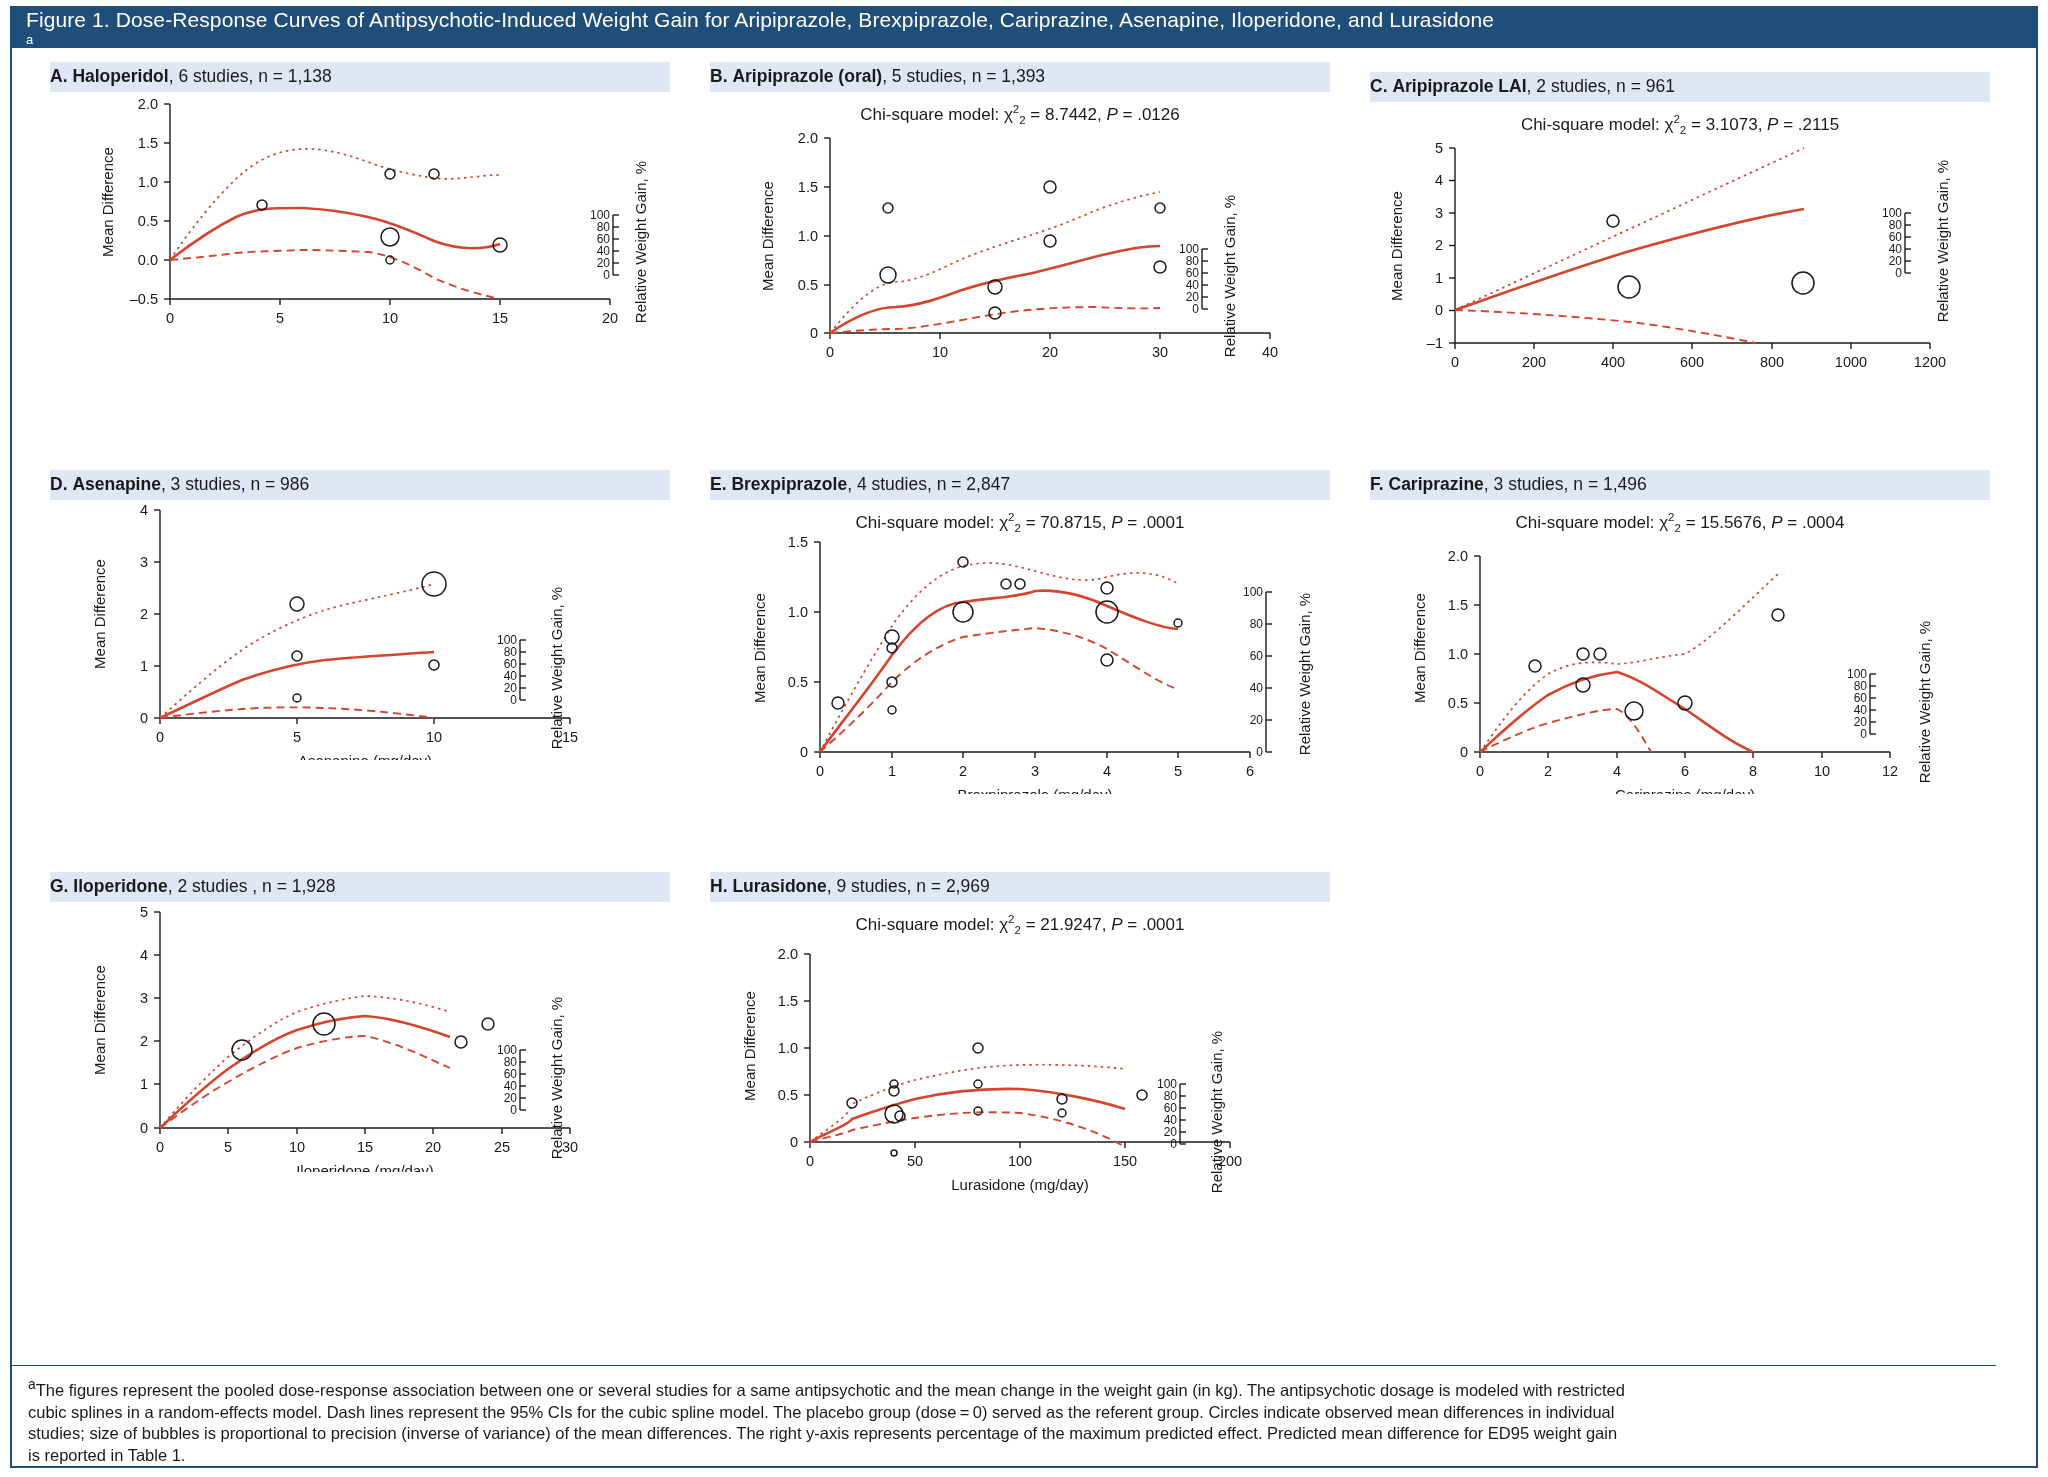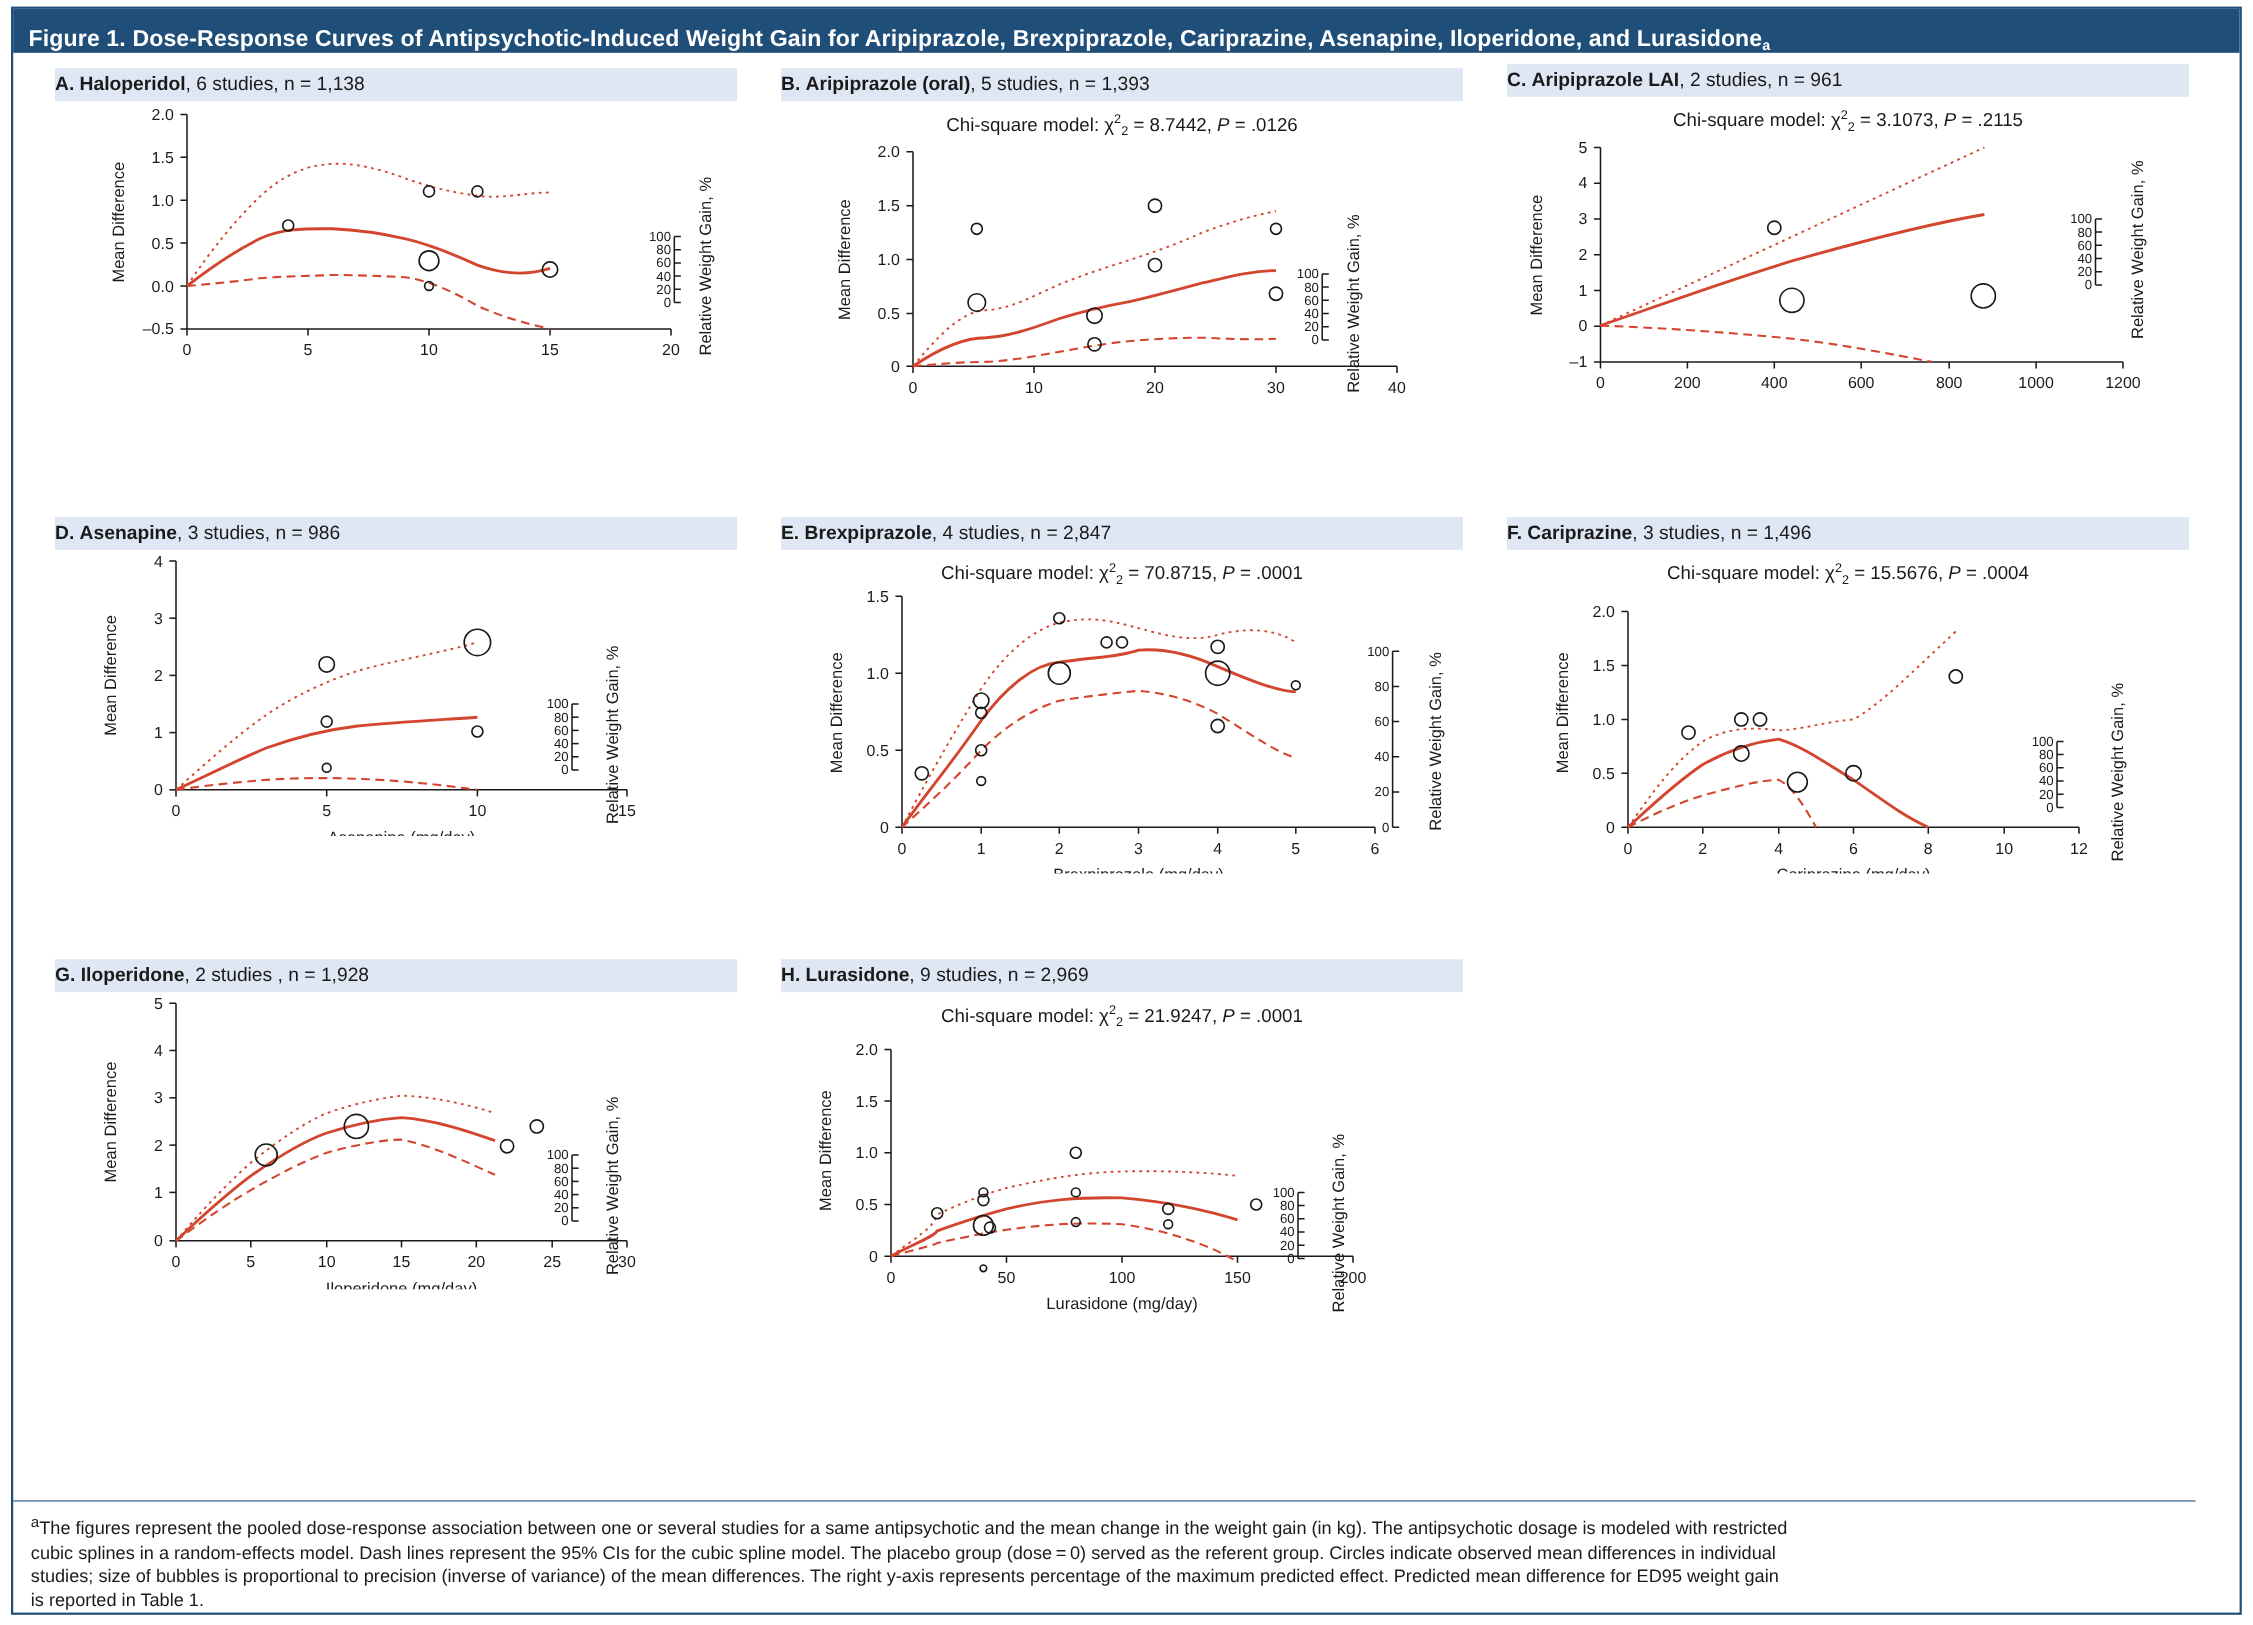--- a/index.html
+++ b/index.html
@@ -12,24 +12,25 @@
     overflow:hidden;
   }
   .figure-frame {
     position:absolute; left:10px; top:6px; width:2028px; height:1462px;
     border:2px solid #1f4e79;
     box-sizing:border-box;
   }
   .title-bar {
     position:absolute; left:12px; top:8px; width:2024px; height:40px;
     background:#1f4e79; color:#ffffff;
-    font-size:21px; font-weight:bold;
-    display:flex; align-items:flex-end;
+    font-size:21px; font-weight:normal;
+    display:flex; align-items:flex-start;
     padding-left:14px; box-sizing:border-box;
     letter-spacing:0.1px;
+    flex-direction:column;
   }
   .title-bar sup { font-size:13px; }
 
   .panel { position:absolute; }
   .panel-head {
     background:#dfe7f5;
     font-size:17.5px;
     padding:4px 0 5px 0;
   }
   .panel-head b { font-weight:bold; }
@@ -218,21 +219,21 @@
       <circle class="bubble" cx="285" cy="161" r="7"></circle>
       <circle class="bubble" cx="285" cy="187" r="6"></circle>
       <circle class="bubble" cx="340" cy="61" r="6"></circle>
       <circle class="bubble" cx="340" cy="115" r="6"></circle>
       <circle class="bubble" cx="450" cy="82" r="5"></circle>
       <circle class="bubble" cx="450" cy="141" r="6"></circle>
     </svg>
   </div>
 </div>
 
-<div class="panel" style="left:1370px; top:58px; width:620px;">
+<div class="panel" style="left:1370px; top:72px; width:620px;">
   <div class="panel-head">
     <b>C.</b>
     <b>Aripiprazole LAI</b><span>, </span><span>2 studies, n = 961</span>
   </div>
   <div class="panel-sub">
     <span>Chi-square model: </span><span>χ</span><span class="sup">2</span><span class="sub">2</span><span> = </span><span>3.1073</span><span>, </span><i>P</i><span> = </span><span>.2115</span>
   </div>
   <div class="plot">
     <svg width="620" height="240" viewBox="0 0 620 240">
       <path class="axis-line" d="M85,12 L85,207"></path>

